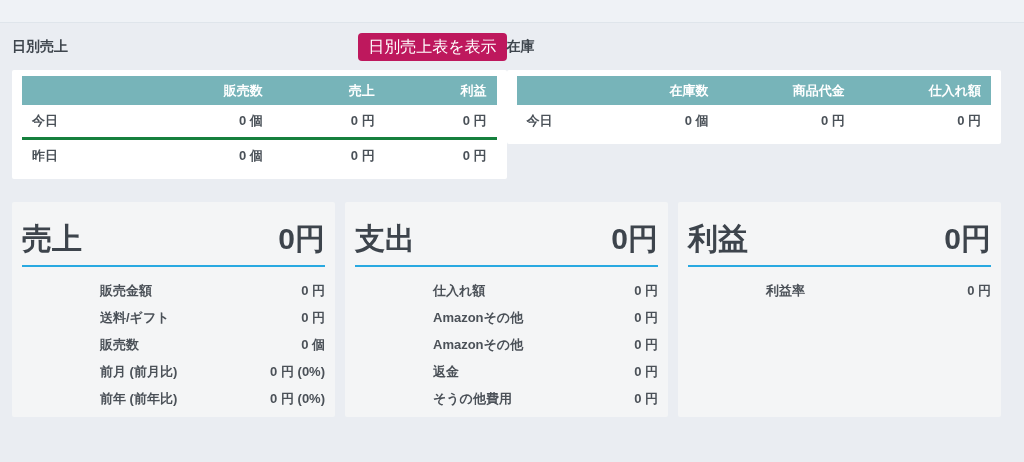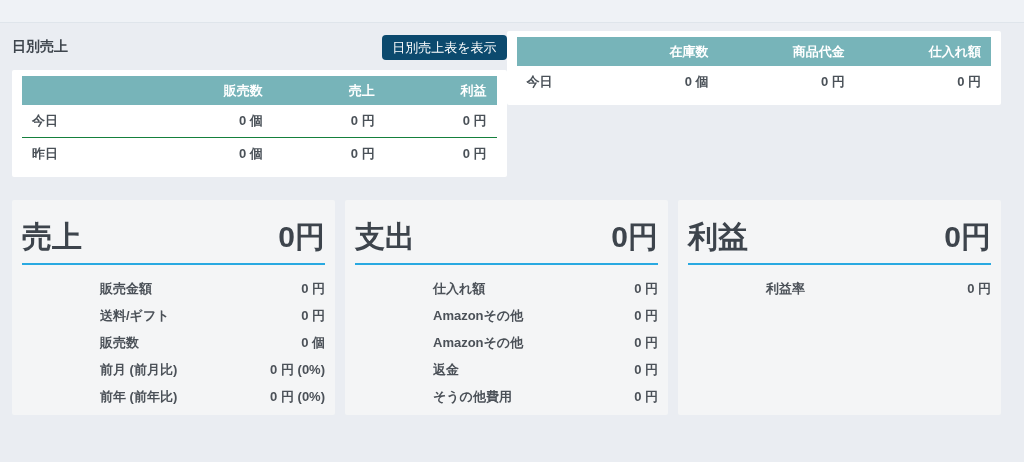--- a/index.html
+++ b/index.html
@@ -32,23 +32,23 @@
     height: 32px;
     margin-bottom: 7px;
   }
   .section-title {
     margin: 0;
     font-size: 14px;
     font-weight: bold;
     color: #3e454d;
   }
   .btn-primary {
-    background: #0c4a6e;
+    background: #be185d;
     color: #ffffff;
-    font-size: 13px;
+    font-size: 16px;
     font-family: inherit;
     border: none;
     border-radius: 4px;
     padding: 6px 10px;
     cursor: pointer;
     line-height: 1;
   }
   .table-card {
     background: #ffffff;
     padding: 6px 10px 7px;
@@ -72,21 +72,21 @@
   }
   table.data-table thead th:first-child { text-align: left; }
   table.data-table tbody td {
     height: 32px;
     padding: 0 10px;
     text-align: right;
     font-weight: 600;
     white-space: nowrap;
   }
   table.data-table tbody td:first-child { text-align: left; }
-  table.data-table tbody tr + tr td { border-top: 1px solid #15803d; }
+  table.data-table tbody tr + tr td { border-top: 3px solid #15803d; }
   .left-table th:first-child,  .left-table td:first-child  { width: 30%; }
   .left-table th:not(:first-child),  .left-table td:not(:first-child)  { width: 23.3%; }
   .right-table th:first-child, .right-table td:first-child { width: 12%; }
   .right-table th:not(:first-child), .right-table td:not(:first-child) { width: 29.3%; }
 
   .cards-row {
     display: flex;
     gap: 10px;
     margin-top: 23px;
   }
@@ -162,20 +162,23 @@
               <td>0 個</td>
               <td>0 円</td>
               <td>0 円</td>
             </tr>
           </tbody>
         </table>
       </div>
     </section>
 
     <section class="panel">
+      <div class="section-header">
+        <h2 class="section-title">在庫</h2>
+      </div>
       <div class="table-card">
         <table class="data-table right-table">
           <thead>
             <tr>
               <th></th>
               <th>在庫数</th>
               <th>商品代金</th>
               <th>仕入れ額</th>
             </tr>
           </thead>

